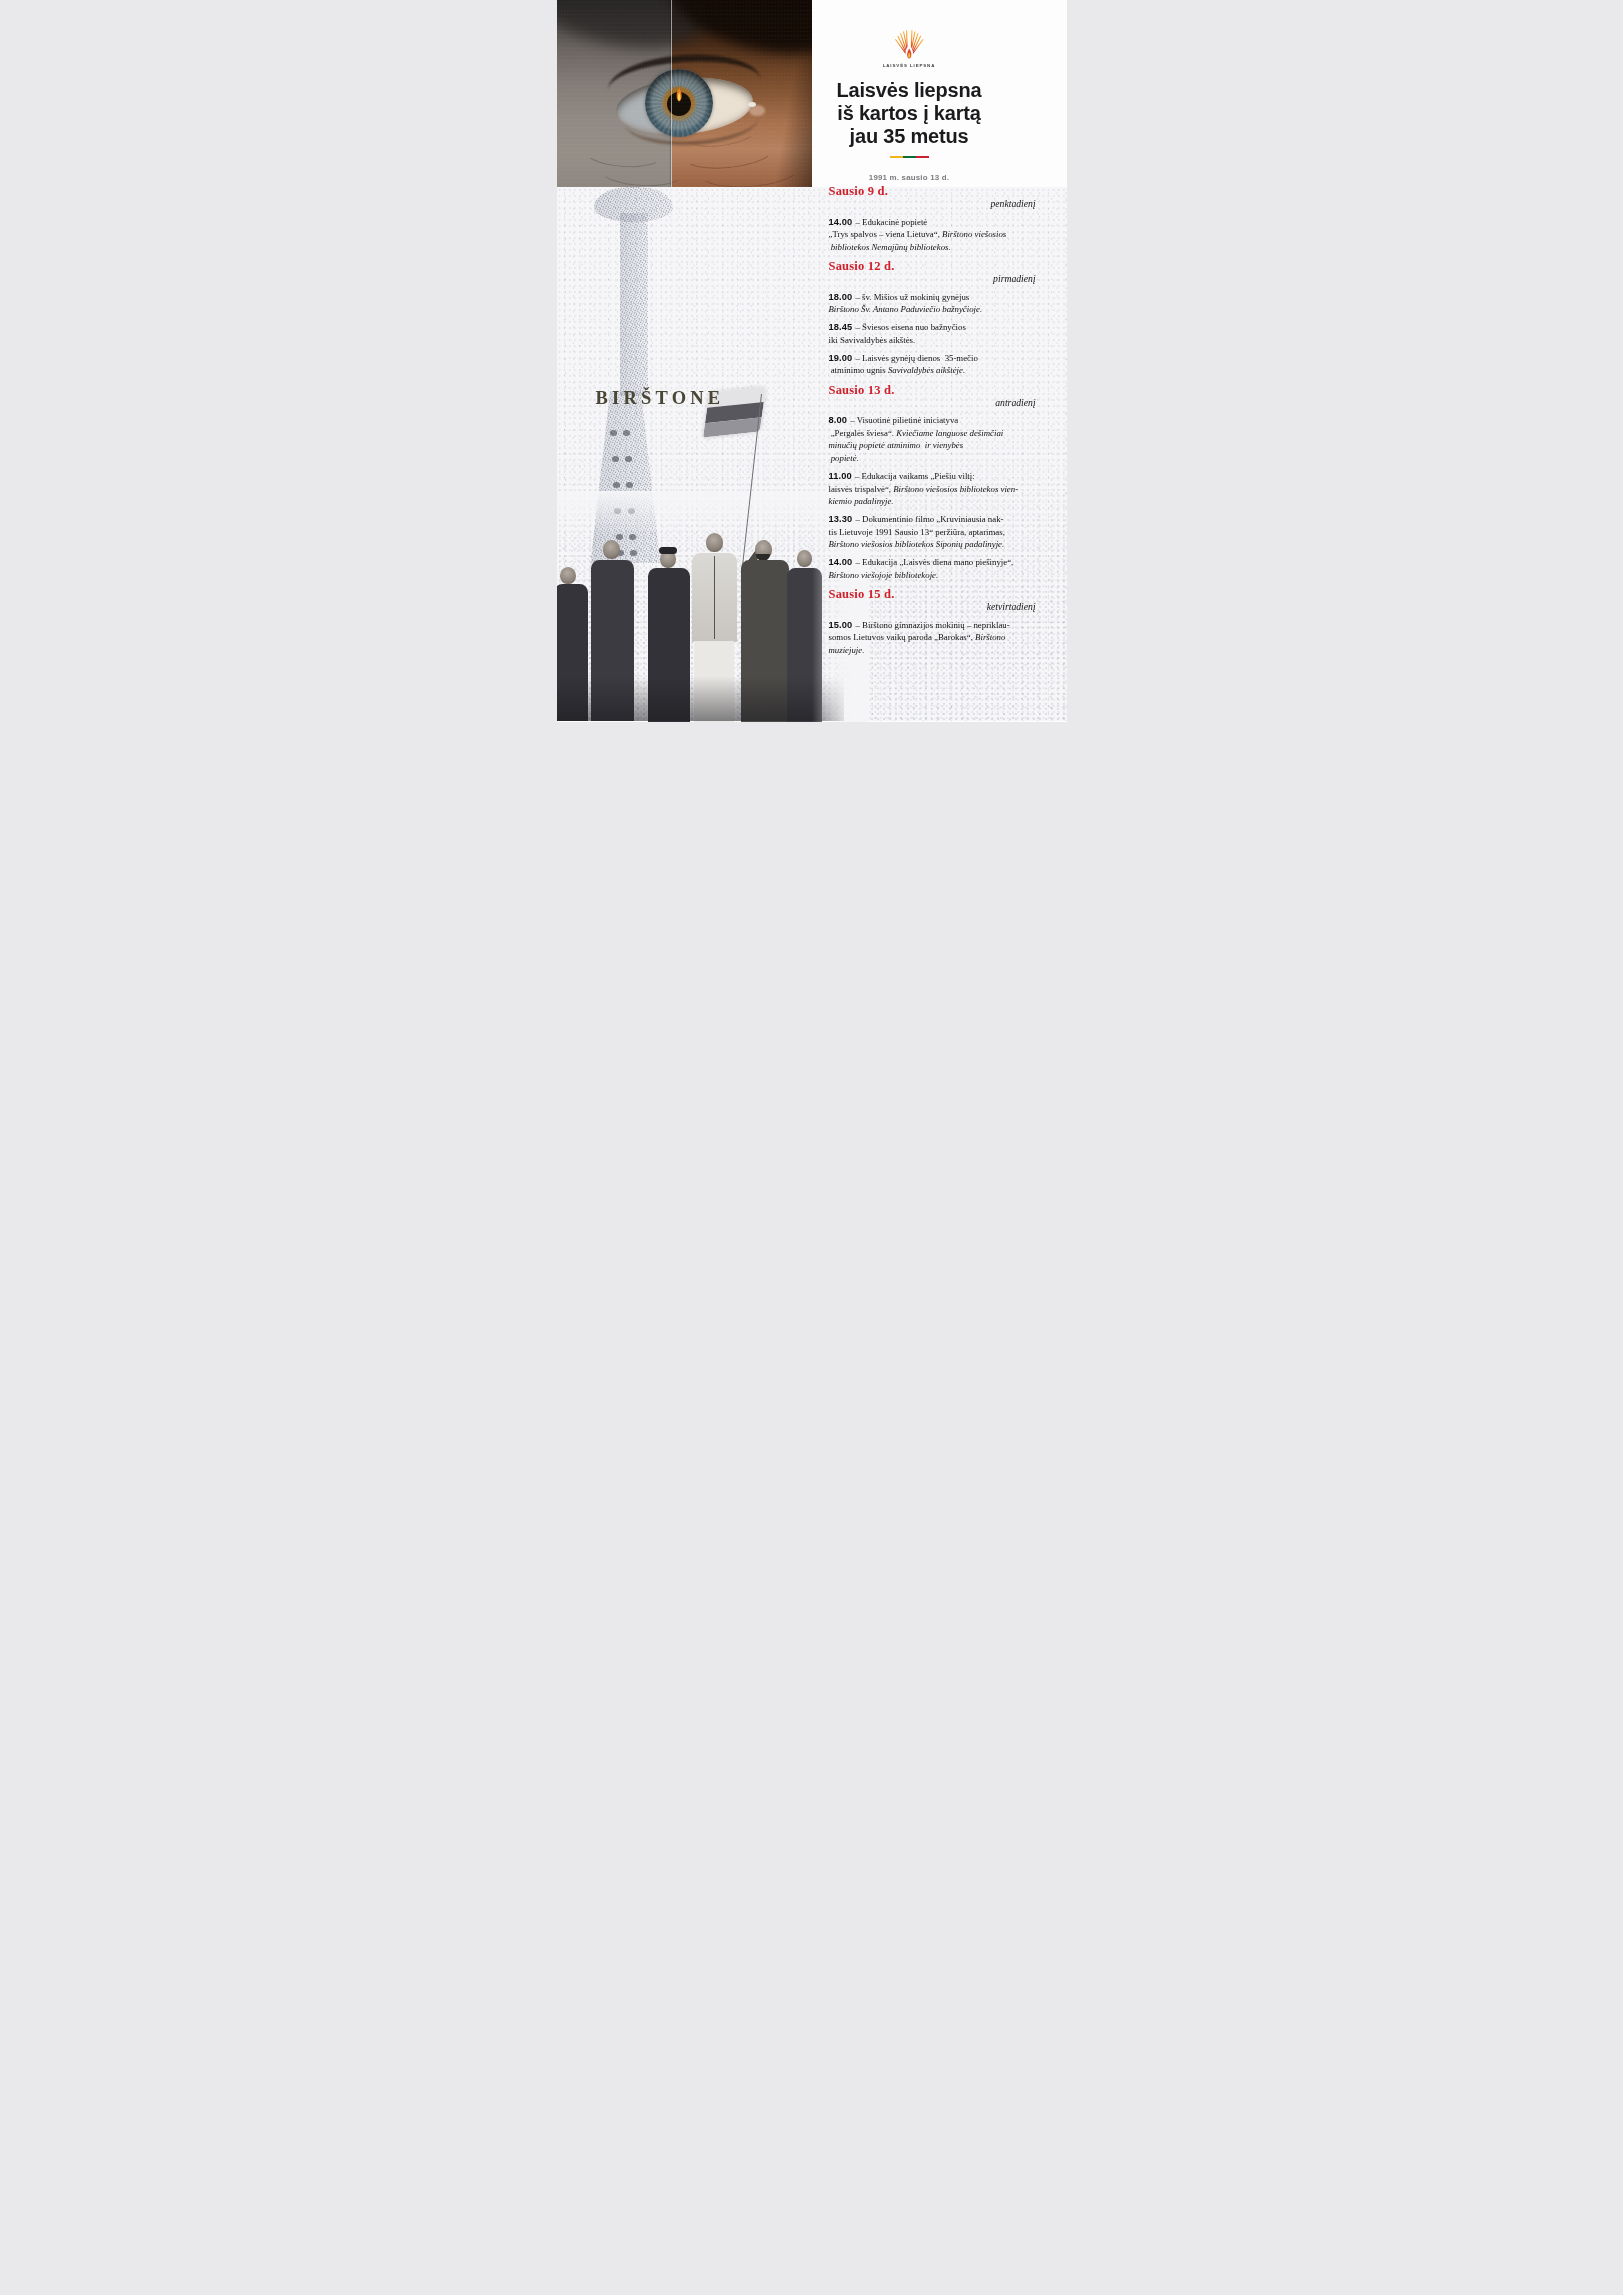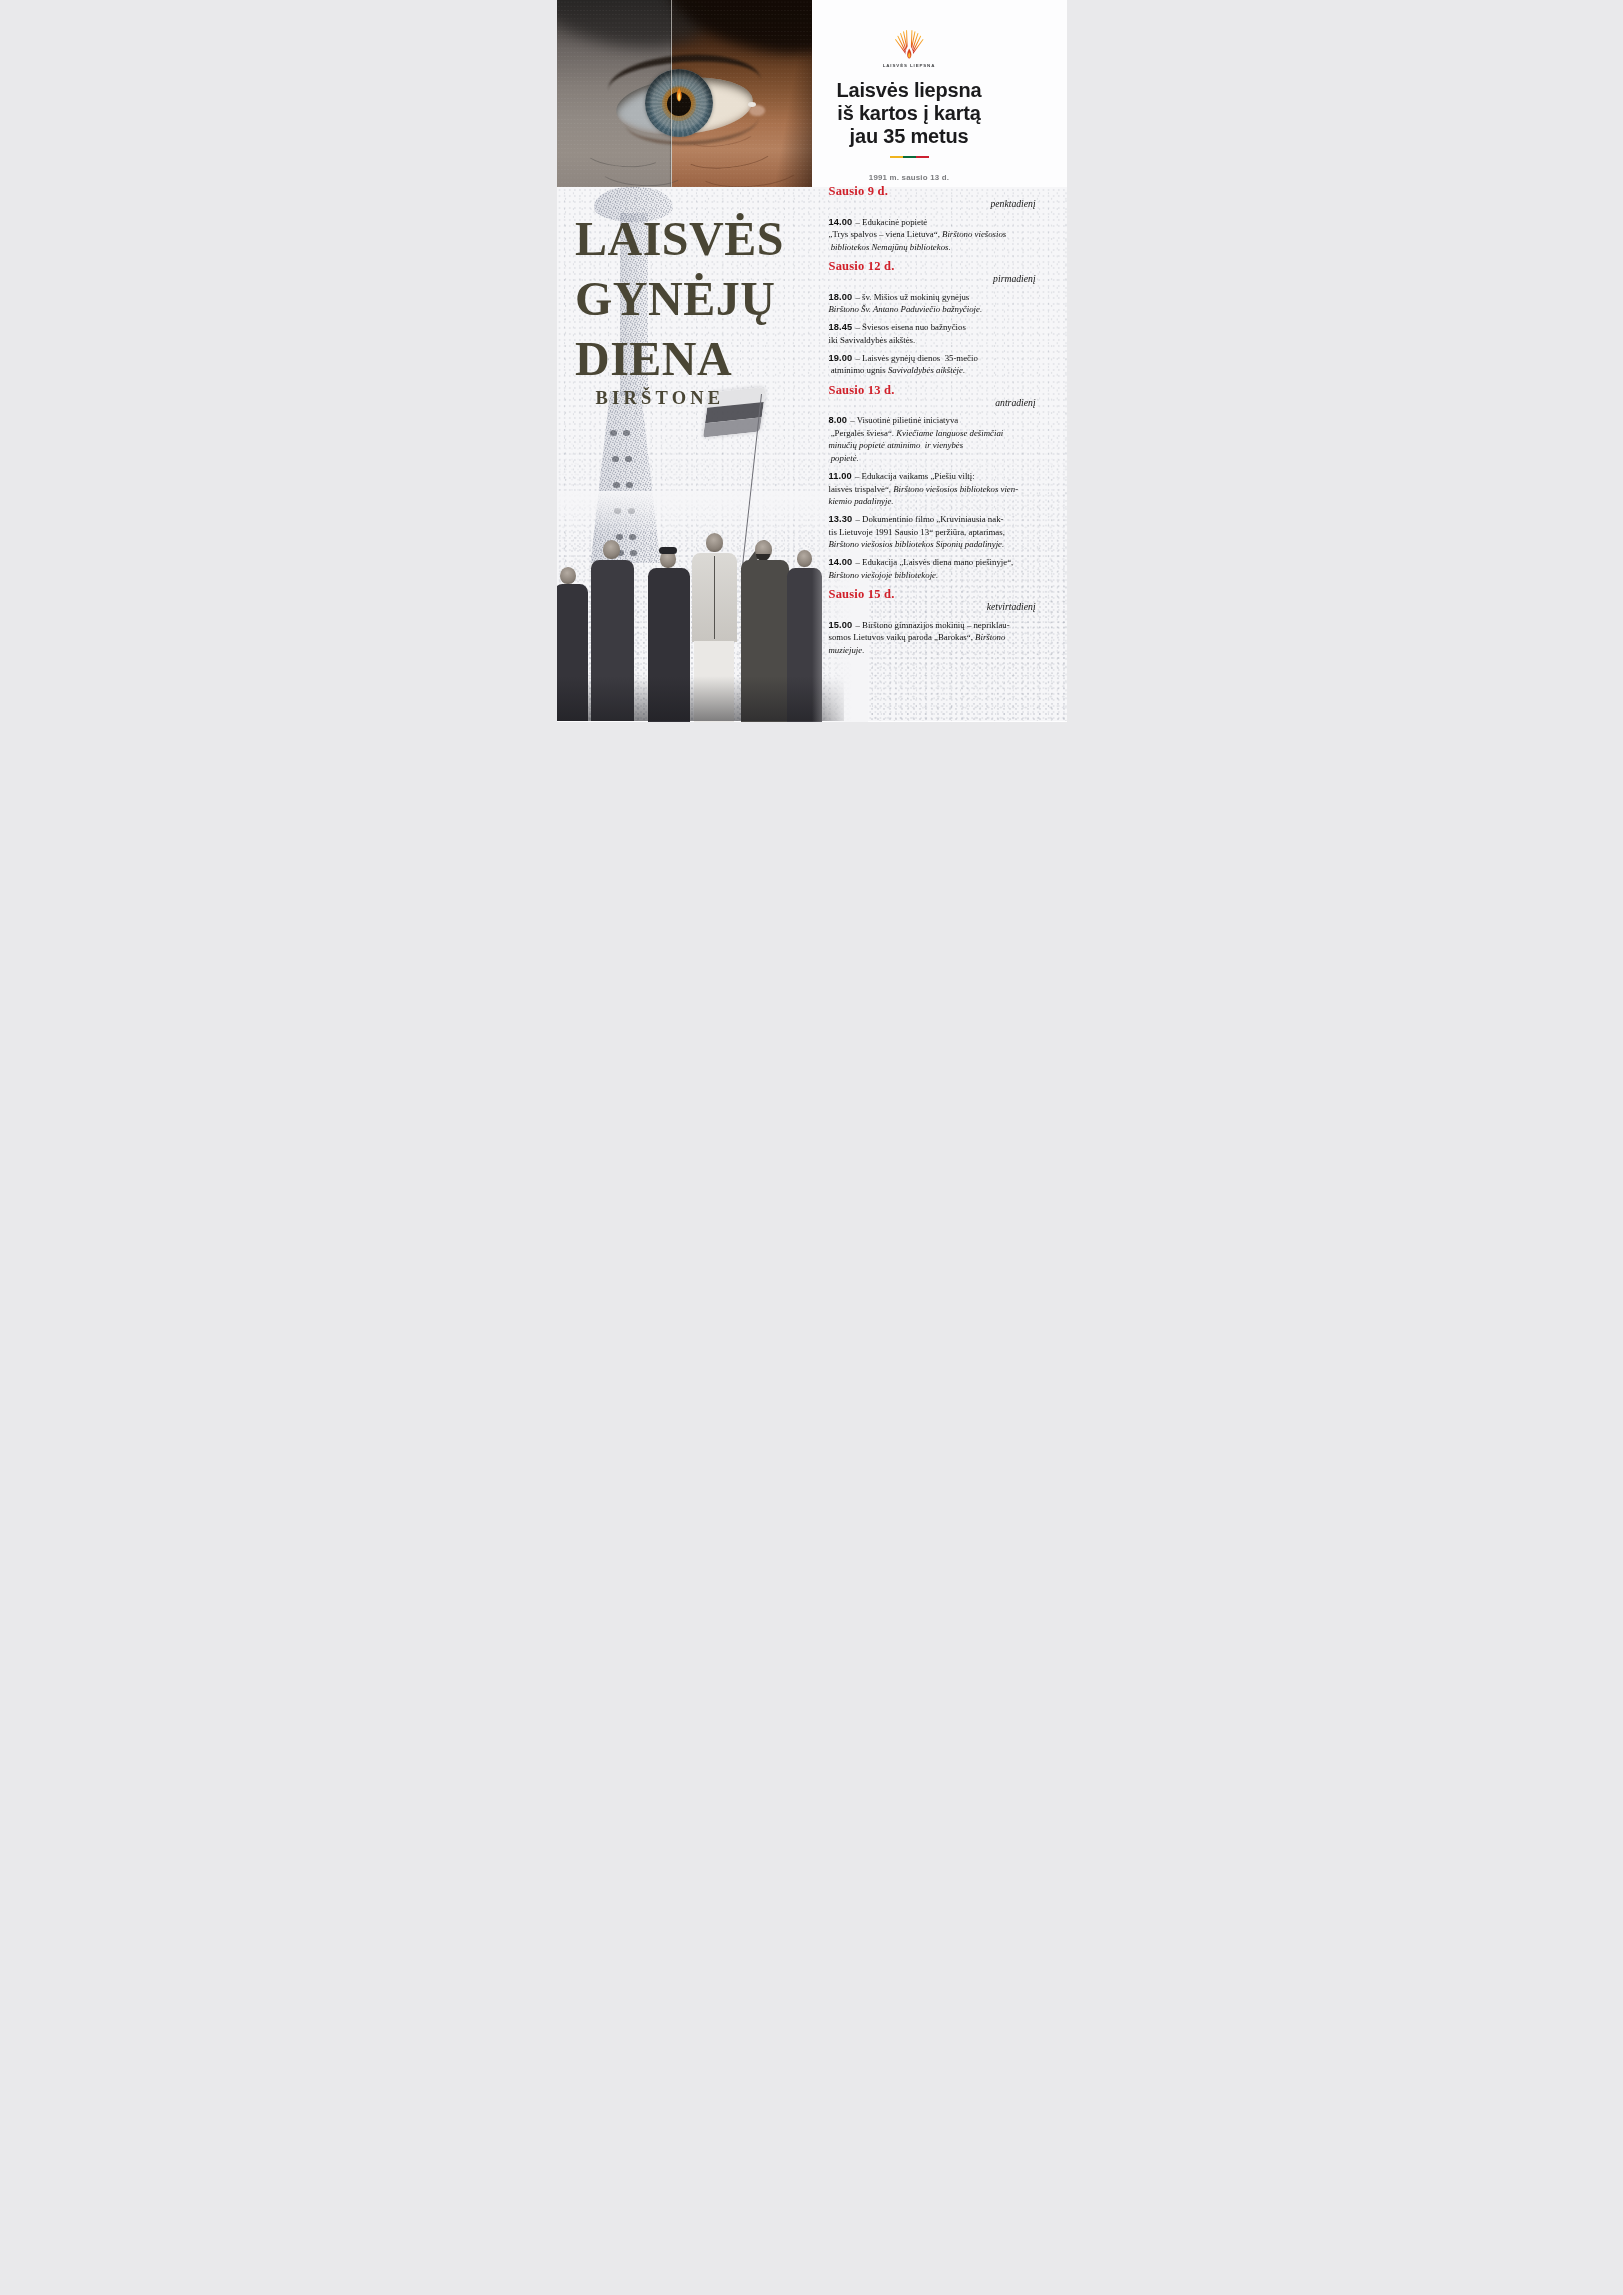--- a/index.html
+++ b/index.html
@@ -216,25 +216,20 @@
     </div>
   <div class="man m6">
       <span class="head"></span>
       <span class="body"></span>
     </div>
 
   <div class="crowd-fade-top"></div>
   <div class="crowd-shadow"></div>
   <div class="crowd-fade-right"></div>
 
-  <div class="title">
-    <div>LAISVĖS</div>
-    <div>GYNĖJŲ</div>
-    <div>DIENA</div>
-  </div>
   <div class="location">BIRŠTONE</div>
 
   <div class="schedule" style="--red: #d0202a;">
       <div class="sec">
         <div class="date" style="color: rgb(208, 32, 42);">Sausio 9 d.</div>
         <div class="weekday">penktadienį</div>
         <div class="event">
           <p class="eline"><span class="time">14.00</span><span class="nr">– Edukacinė popietė</span></p>
           <p class="eline"><span class="nr">„Trys spalvos – viena Lietuva“, </span><span class="it">Birštono viešosios</span></p>
           <p class="eline"><span class="it"> bibliotekos Nemajūnų bibliotekos.</span></p>

